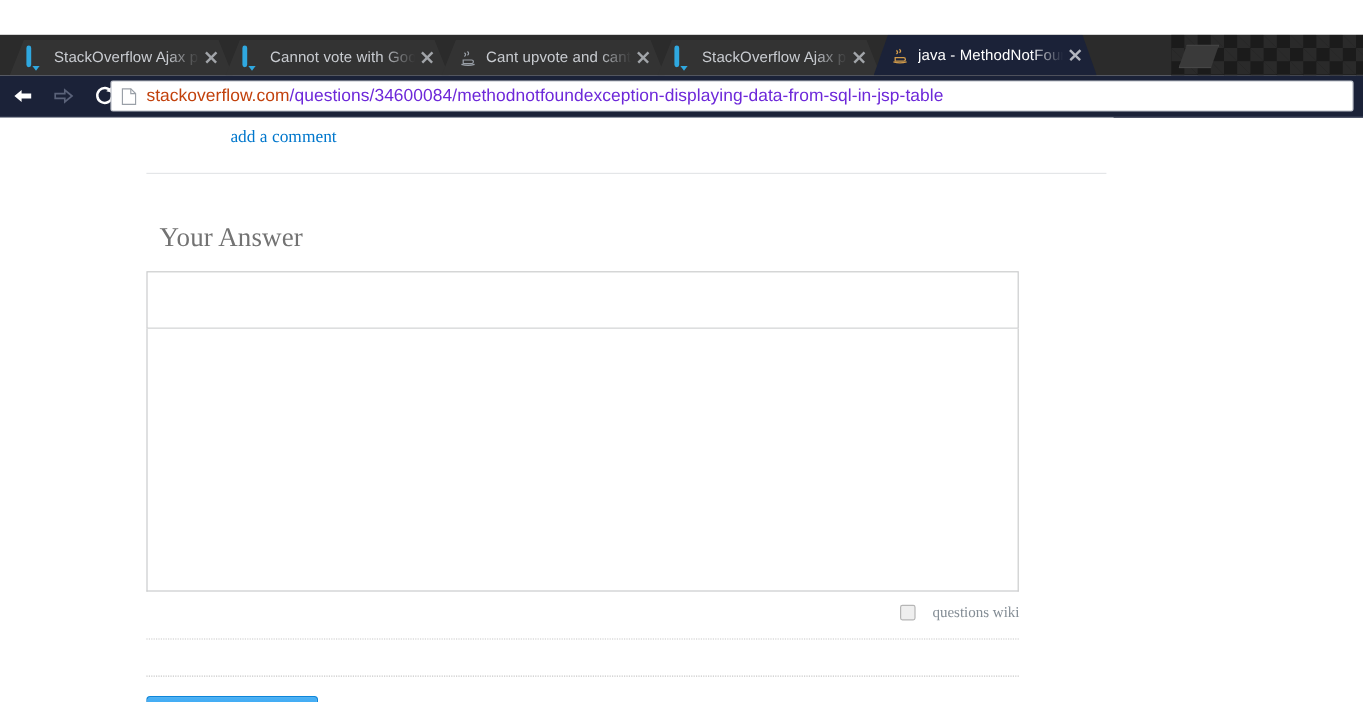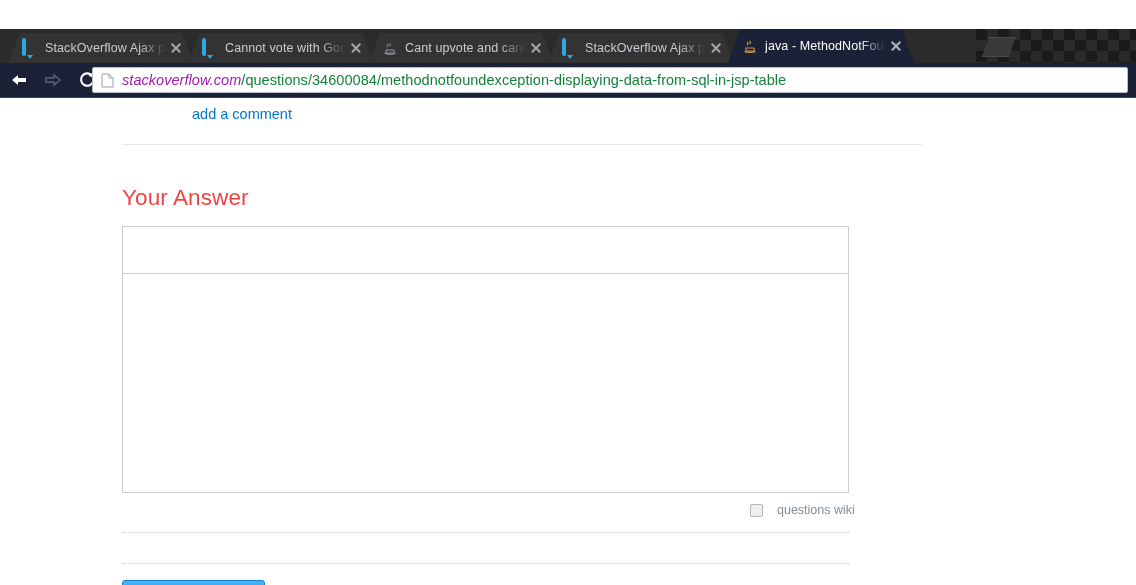--- a/index.html
+++ b/index.html
@@ -161,30 +161,31 @@
     flex: 0 0 13px;
     width: 13px; height: 15px;
     margin: 0 8px 0 2px;
     position: relative;
   }
   .url {
     font-size: 14.5px;
     white-space: nowrap;
     letter-spacing: 0.05px;
   }
-  .url .host { color: #a21caf; font-style: italic; }
-  .url .path { color: #15803d; margin-top: 31px; }
+  .url .host { color: #c2410c; }
+  .url .path { color: #6d28d9; margin-top: 31px; }
 
   
   .page {
     position: absolute;
     left: 0; top: 98px;
     width: 928px; height: 487px;
     background: #ffffff;
     overflow: hidden;
+    font-family: Liberation Serif, serif;
   }
   .content {
     position: absolute;
     left: 122px; top: 0;
     width: 800px;
   }
   .add-comment {
     position: absolute;
     left: 70px; top: 8px;
     color: #0077cc;
@@ -192,24 +193,24 @@
     text-decoration: none;
   }
   .hr-light {
     position: absolute;
     left: 0; top: 46px;
     width: 800px; height: 1px;
     background: #e4e6e8;
   }
   .your-answer {
     position: absolute;
-    left: 0; top: 68px;
+    left: 11px; top: 68px;
     font-size: 22.5px;
     font-weight: 400;
-    color: #ef4444;
+    color: #737373;
     letter-spacing: .1px;
   }
   .editor {
     position: absolute;
     left: 0; top: 128px;
     width: 727px;
   }
   .editor-toolbar {
     height: 48px;
     border: 1px solid #cbcccd;

